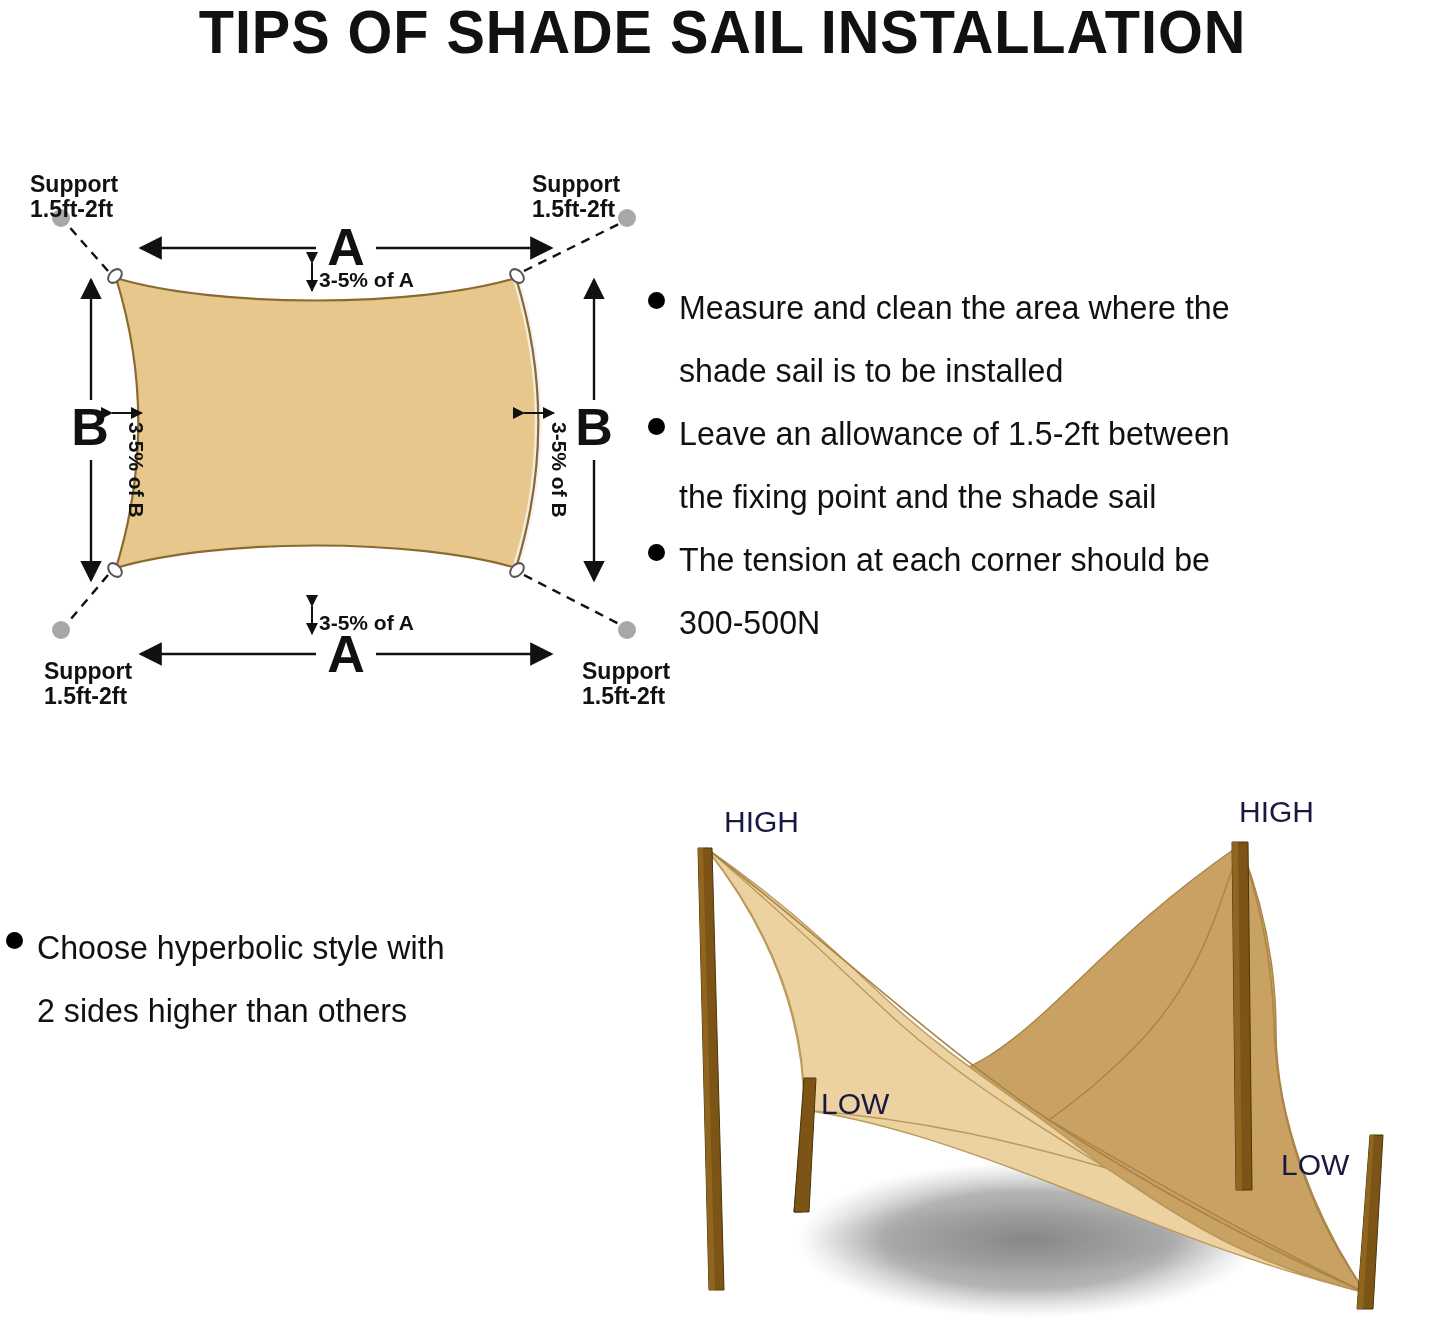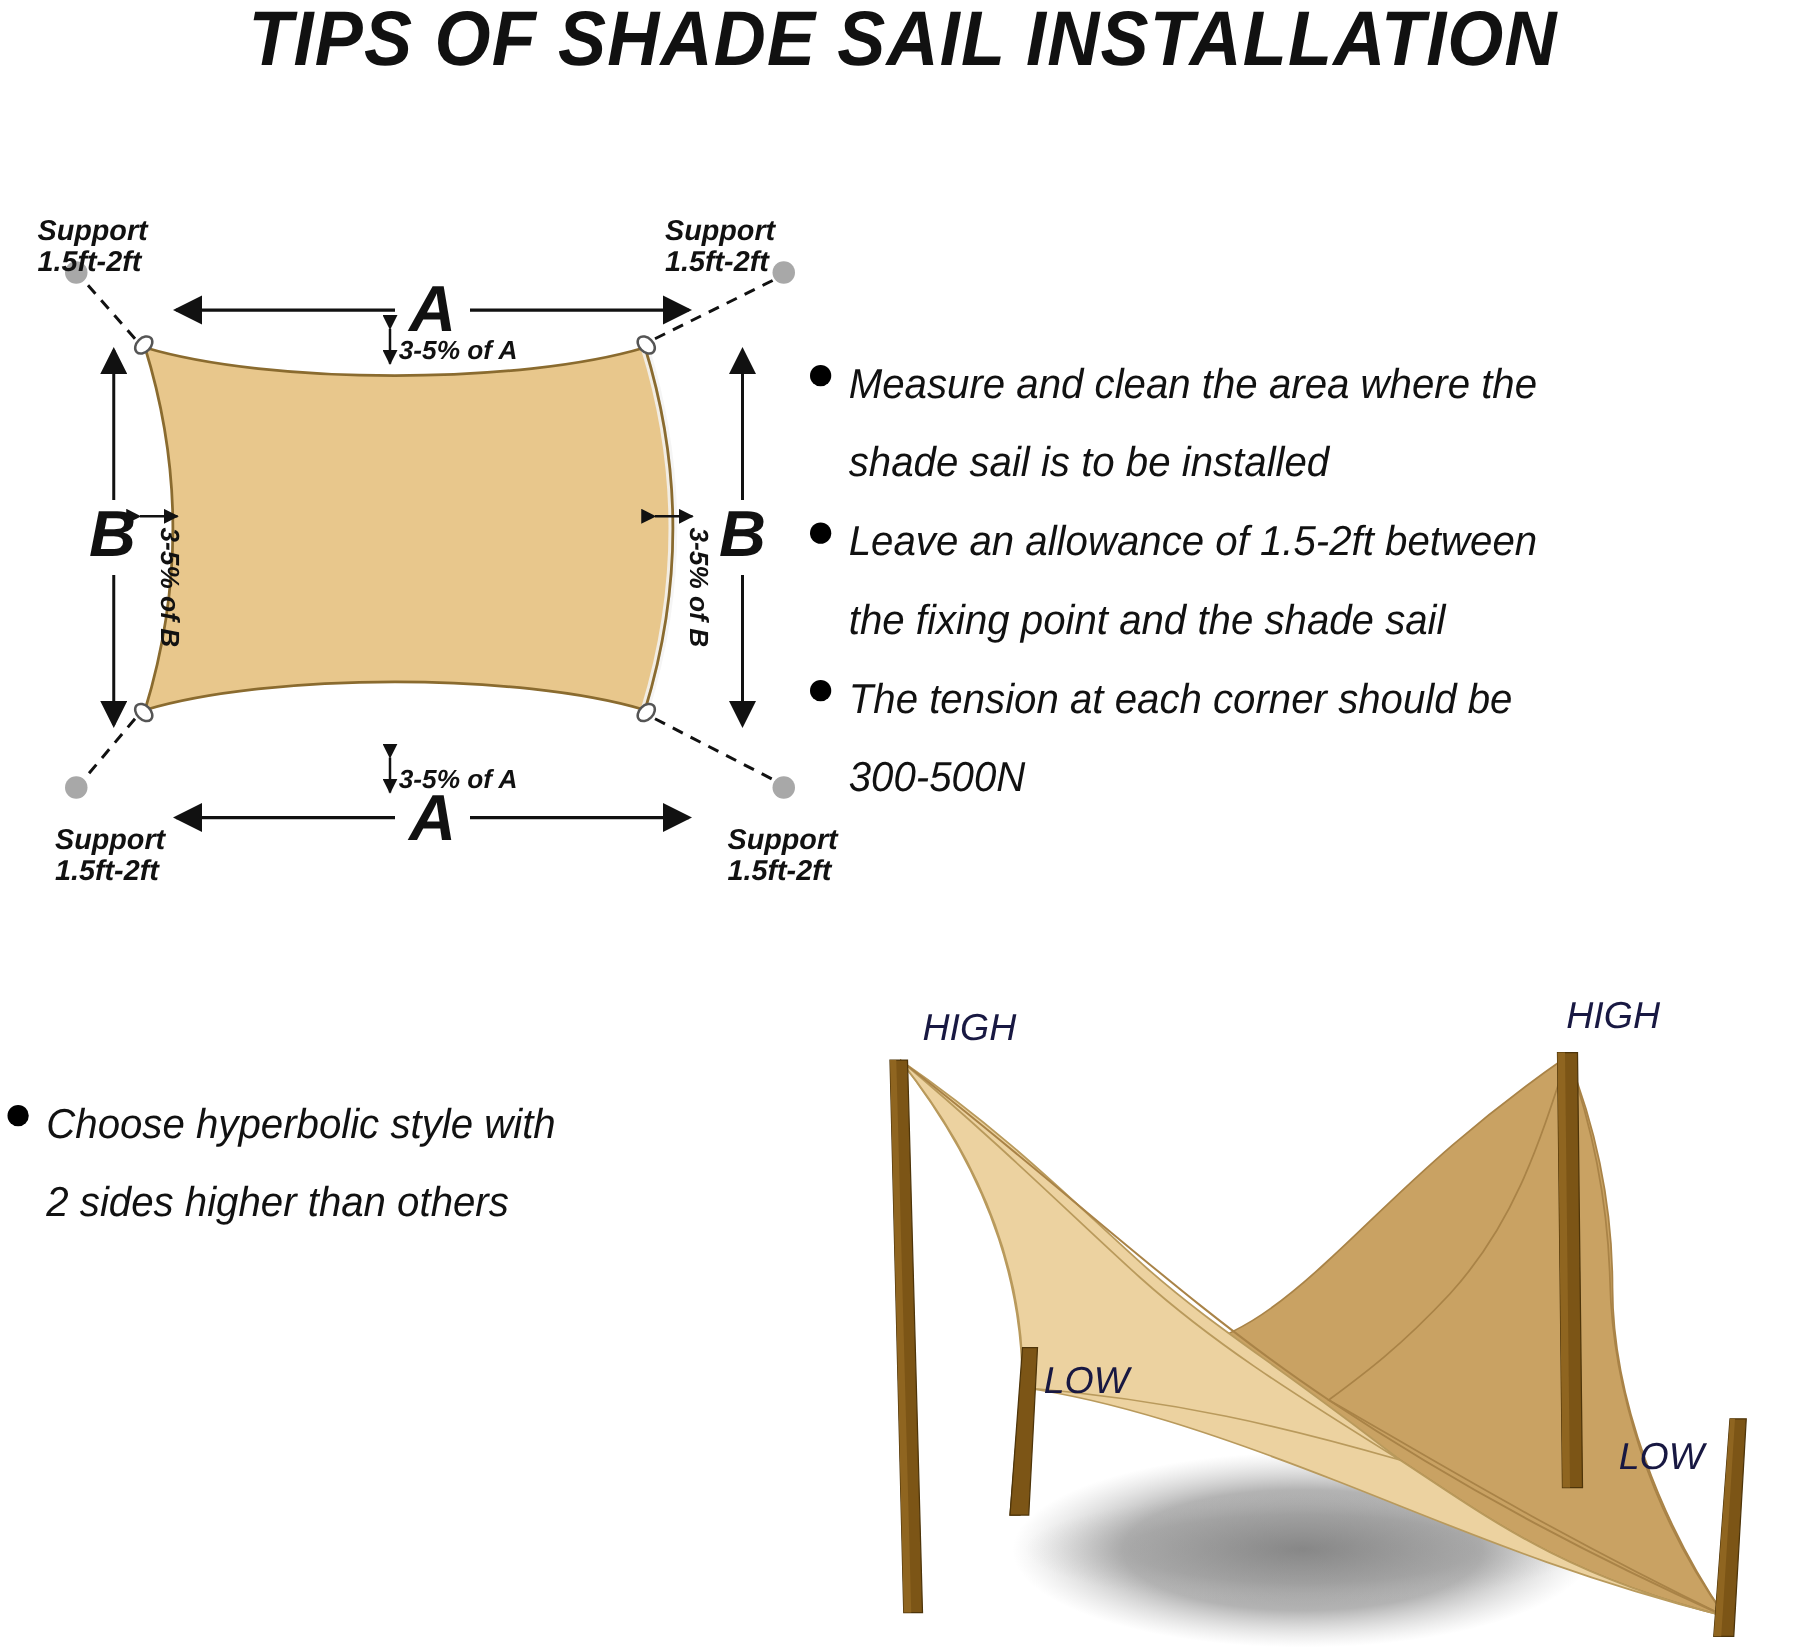--- a/index.html
+++ b/index.html
@@ -2,21 +2,21 @@
 <html><head>
 <meta charset="utf-8">
 <style>
   html,body{margin:0;padding:0;}
   body{
     width:1445px;height:1319px;
     background:#ffffff;
     font-family:"Liberation Sans","DejaVu Sans",sans-serif;
     position:relative;overflow:hidden;
   }
-  .page{position:absolute;inset:0;font-style:italic;}
+  .page{position:absolute;inset:0;}
 
   
   .title{
     position:absolute;left:0;top:-4px;width:1445px;
     text-align:center;
     font-family:"Liberation Sans","DejaVu Sans",sans-serif;
     font-weight:bold;
     font-size:62px;
     letter-spacing:1px;
     color:#111111;
@@ -41,21 +41,21 @@
     font-size:33px;
     line-height:63px;
     transform:scaleX(0.96);
     transform-origin:0 0;
     white-space:pre-line;
   }
 
   #tips-list{left:648px;top:276px;width:800px;}
   #tips-list .bullet-text{font-size:33.5px;line-height:63px;}
 
-  #style-list{left:6px;top:868px;width:625px;}
+  #style-list{left:6px;top:916px;width:625px;}
   #style-list .bullet-text{font-size:33.5px;line-height:63px;}
 
   
   text{font-family:"Liberation Sans","DejaVu Sans",sans-serif;}
 </style>
 </head>
 <body>
 
 <div class="page">
 
@@ -173,21 +173,21 @@
   </div>
 
   <div class="bullets" id="style-list">
     <div class="bullet-row">
       <div class="bullet-dot"></div>
       <div class="bullet-text">Choose hyperbolic style with
 2 sides higher than others</div>
     </div>
   </div>
 
-  <div class="svg-holder" style="left:690px;top:790px;width:755px;height:529px;">
+  <div class="svg-holder" style="left:676px;top:790px;width:755px;height:529px;">
     <svg width="755" height="529" viewBox="0 0 755 529" xmlns="http://www.w3.org/2000/svg">
 
       <defs>
         <radialGradient id="shg" cx="50%" cy="50%" r="50%">
           <stop offset="0%" stop-color="#848484" stop-opacity="0.95"></stop>
           <stop offset="62%" stop-color="#9a9a9a" stop-opacity="0.75"></stop>
           <stop offset="100%" stop-color="#bdbdbd" stop-opacity="0"></stop>
         </radialGradient>
       </defs>
       <ellipse cx="352" cy="450" rx="232" ry="78" fill="url(#shg)"></ellipse>

